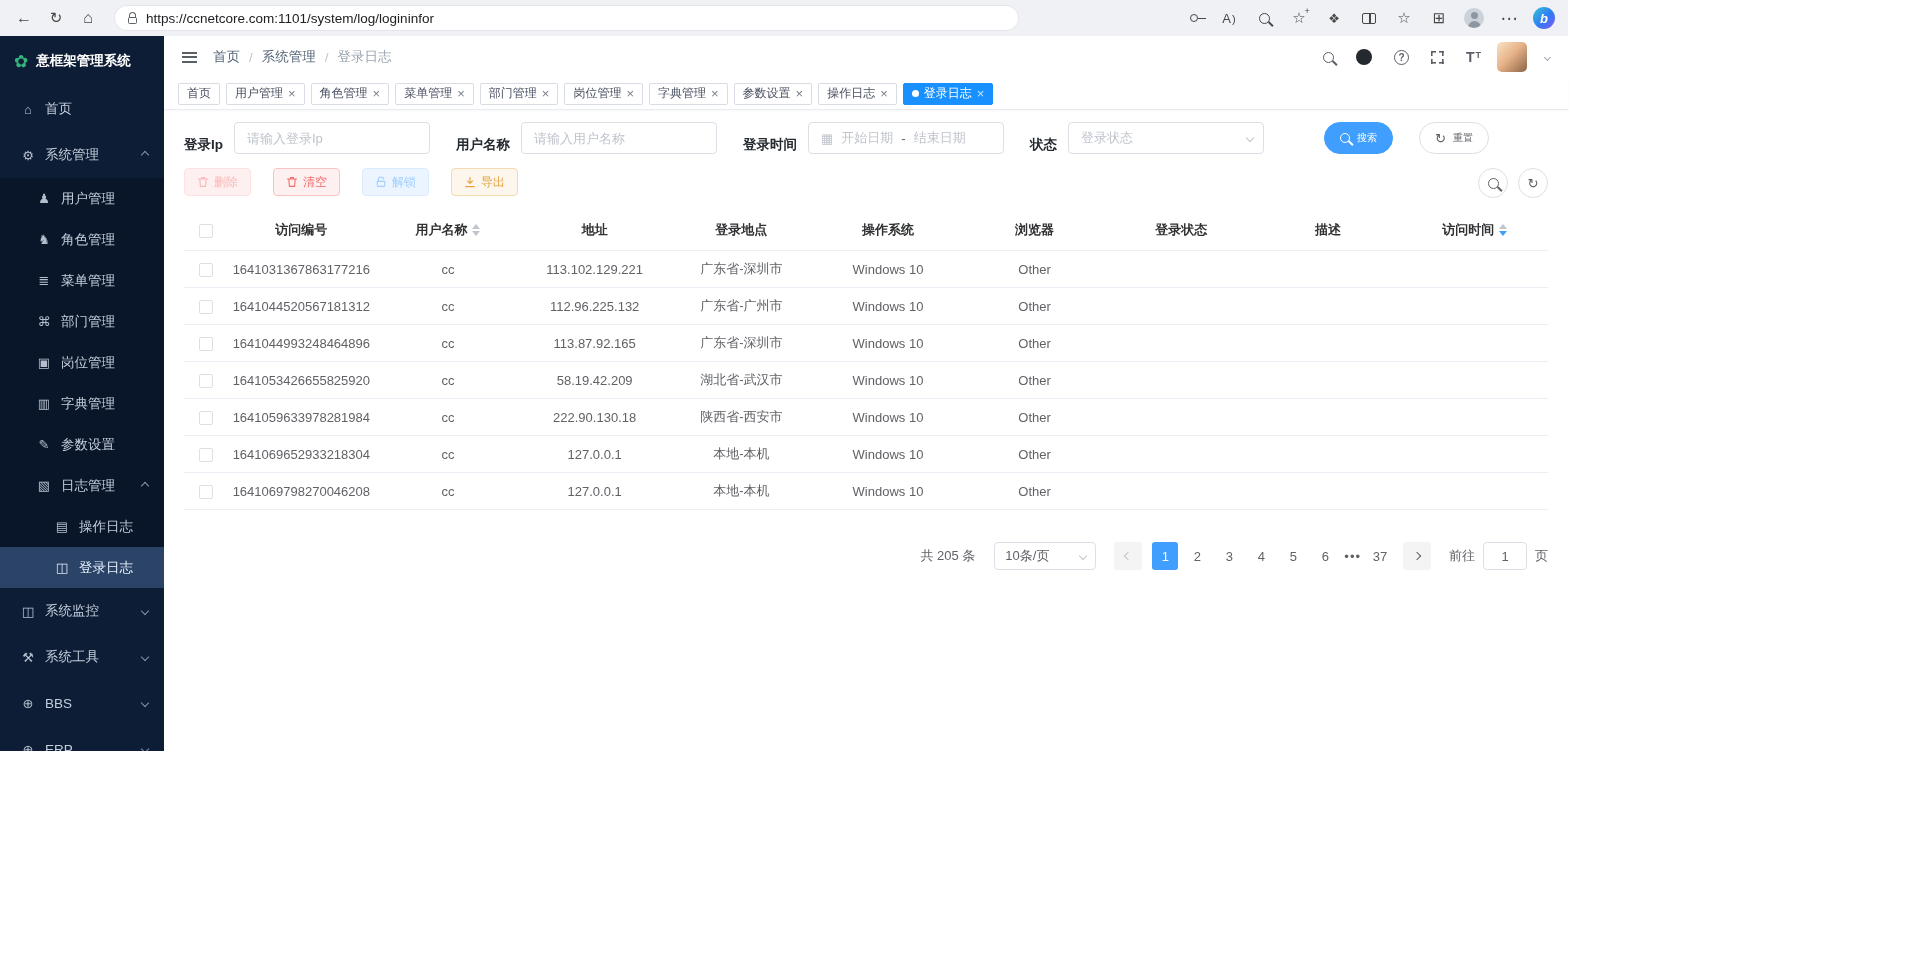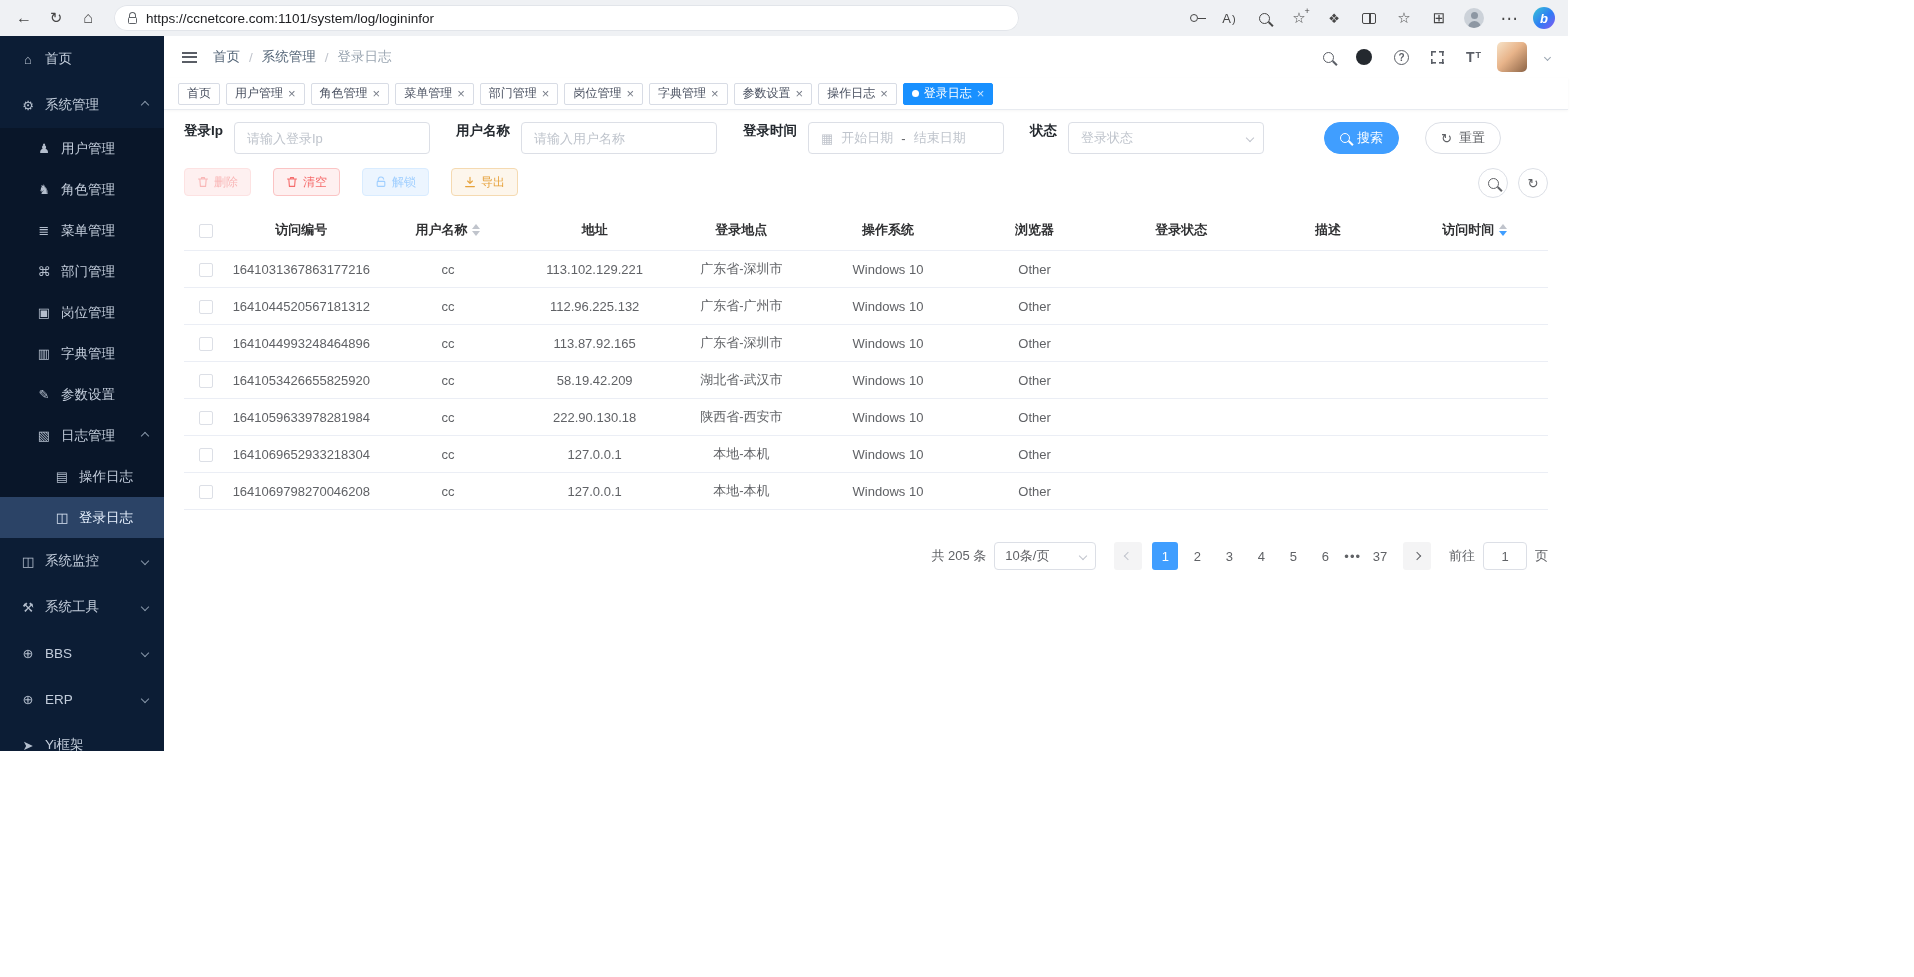--- a/index.html
+++ b/index.html
@@ -100,33 +100,33 @@
     background:#fff;color:#495060;font-size:12px;cursor:pointer;white-space:nowrap}
   .tag .dot{display:none;width:7px;height:7px;border-radius:50%;background:#fff}
   .tag.active{background:#1890ff;border-color:#1890ff;color:#fff}
   .tag.active .dot{display:inline-block}
   .tag-close{font-size:13px;line-height:1;color:inherit;opacity:.75;cursor:pointer}
   .tag-close::before{content:"×"}
 
   
   .content{flex:1;padding:12px 20px 0;min-width:0}
   .filters{display:flex;align-items:center}
-  .fgroup{display:flex;align-items:flex-start;margin-right:26px}
+  .fgroup{display:flex;align-items:flex-end;margin-right:26px}
   .flabel{font-size:13.5px;font-weight:700;color:#24292f;margin-right:11px;white-space:nowrap}
   .finput{width:196px;height:32px;border:1px solid #dcdfe6;border-radius:4px;padding:0 12px;font-size:13px;color:#606266;
     outline:none;background:#fff;font-family:inherit}
   .finput::placeholder{color:#bfc4cc}
   .fselect,.fdate{width:196px;height:32px;border:1px solid #dcdfe6;border-radius:4px;background:#fff;display:flex;
     align-items:center;padding:0 10px 0 12px;cursor:pointer}
   .fselect{justify-content:space-between}
   .ph{color:#bfc4cc;font-size:13px}
   .sep{color:#606266;font-size:13px;margin:0 8px}
   .fdate .i-cal{margin-right:8px}
   .sel-chev{color:#c0c4cc}
-  .btn{height:32px;border-radius:16px;padding:0 15px;font-size:13px;display:inline-flex;align-items:center;gap:7px;cursor:pointer;font-family:inherit}
+  .btn{height:32px;border-radius:16px;padding:0 15px;font-size:10px;display:inline-flex;align-items:center;gap:7px;cursor:pointer;font-family:inherit}
   .btn-primary{background:#409eff;border:1px solid #409eff;color:#fff;margin-left:34px}
   .btn-plain{background:#fff;border:1px solid #dcdfe6;color:#606266;margin-left:26px}
 
   .actions{margin-top:14px;display:flex;}
   .abtn{height:28px;border-radius:4px;padding:0 12px;font-size:12px;display:inline-flex;align-items:center;gap:5px;
     margin-right:22px;cursor:pointer;border:1px solid;font-family:inherit;background:#fff}
   .abtn svg{flex-shrink:0}
   .abtn.danger-disabled{background:#fef0f0;border-color:#fde2e2;color:#f9b7b7;cursor:not-allowed}
   .abtn.danger{background:#fef0f0;border-color:#fbc4c4;color:#f56c6c}
   .abtn.primary-disabled{background:#ecf5ff;border-color:#d9ecff;color:#a0cfff;cursor:not-allowed}
@@ -141,21 +141,21 @@
     overflow:hidden;text-overflow:ellipsis}
   .th-wrap{display:inline-flex;align-items:center;justify-content:center}
   .cb{width:14px;height:14px;border:1px solid #dcdfe6;border-radius:2px;background:#fff;display:inline-block;vertical-align:middle;cursor:pointer}
   .caret-wrap{display:inline-flex;flex-direction:column;margin-left:5px;gap:2px}
   .caret{width:0;height:0;border-left:4px solid transparent;border-right:4px solid transparent;cursor:pointer}
   .caret.asc{border-bottom:5px solid #c0c4cc}
   .caret.desc{border-top:5px solid #c0c4cc}
   .caret.desc.on{border-top-color:#409eff}
 
   .pagination{margin-top:32px;display:flex;align-items:center;justify-content:flex-end;gap:8px;font-size:13px;color:#606266;padding-bottom:24px}
-  .pg-total{margin-right:0}
+  .pg-total{margin-right:11px}
   .pg-size{width:102px;height:28px;border:1px solid #dcdfe6;border-radius:4px;background:#fff;display:flex;align-items:center;
     justify-content:space-between;padding:0 9px 0 10px;margin-right:10px;cursor:pointer}
   .pg-nav{width:28px;height:28px;border-radius:3px;background:#f4f4f5;display:flex;align-items:center;justify-content:center;cursor:pointer;color:#606266}
   .pg-nav.disabled{color:#c0c4cc;cursor:not-allowed}
   .pages{display:flex;align-items:center;gap:6px;margin:0 2px}
   .pg-num{min-width:26px;height:28px;padding:0 4px;border-radius:3px;display:flex;align-items:center;justify-content:center;cursor:pointer}
   .pg-num.active{background:#409eff;color:#fff}
   .pg-ellipsis{letter-spacing:1px;color:#606266;cursor:pointer}
   .pg-goto{display:flex;align-items:center;gap:8px;margin-left:10px}
   .pg-input{width:44px;height:28px;border:1px solid #dcdfe6;border-radius:4px;text-align:center;font-size:13px;color:#606266;
@@ -214,20 +214,24 @@
           </span>
           <span class="btool">
             <span class="i-bing"></span>
           </span>
         </div>
     </div>
 
     <div class="app">
 
       <aside class="sidebar">
+        <div class="logo">
+          <span class="logo-icon"></span>
+          <span class="logo-text">意框架管理系统</span>
+        </div>
         <nav class="menu" id="side-menu">
             <div class="menu-item lvl1">
               <span class="mi-icon">⌂</span>
               <span class="mi-label">首页</span>
             </div>
             <div class="menu-item lvl1">
               <span class="mi-icon">⚙</span>
               <span class="mi-label">系统管理</span>
               <span class="chev mi-chev up"></span>
             </div>

